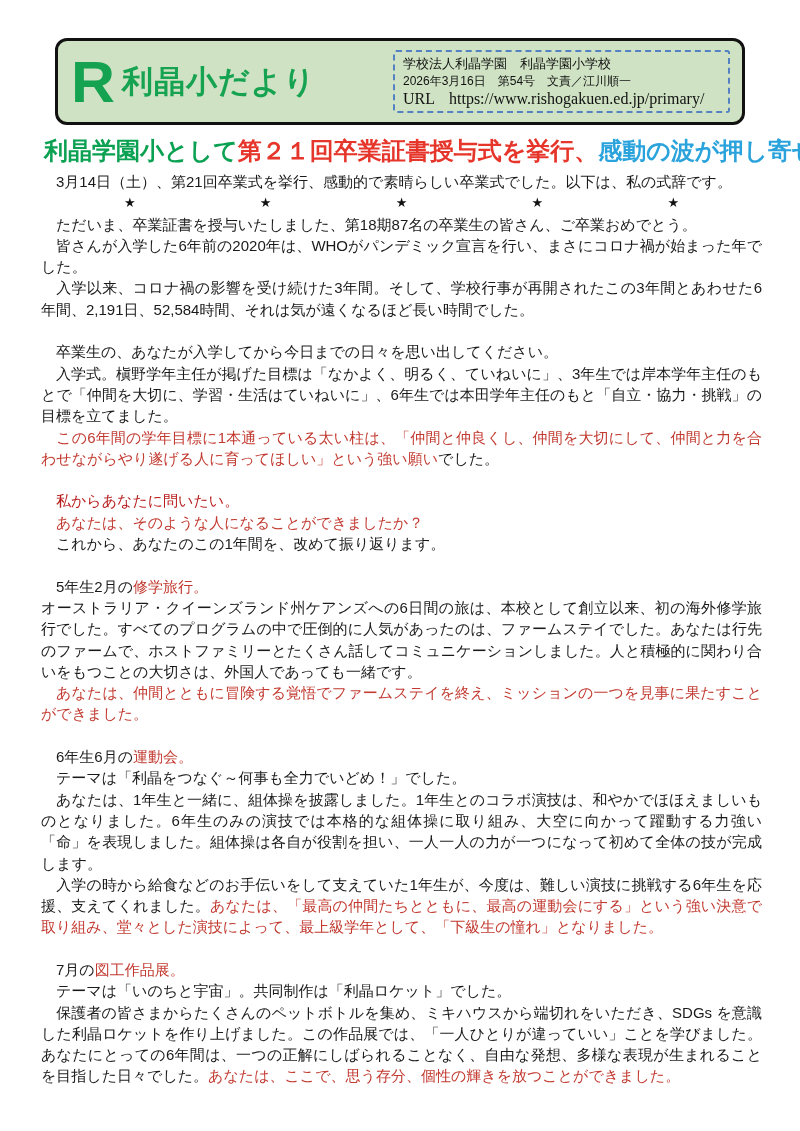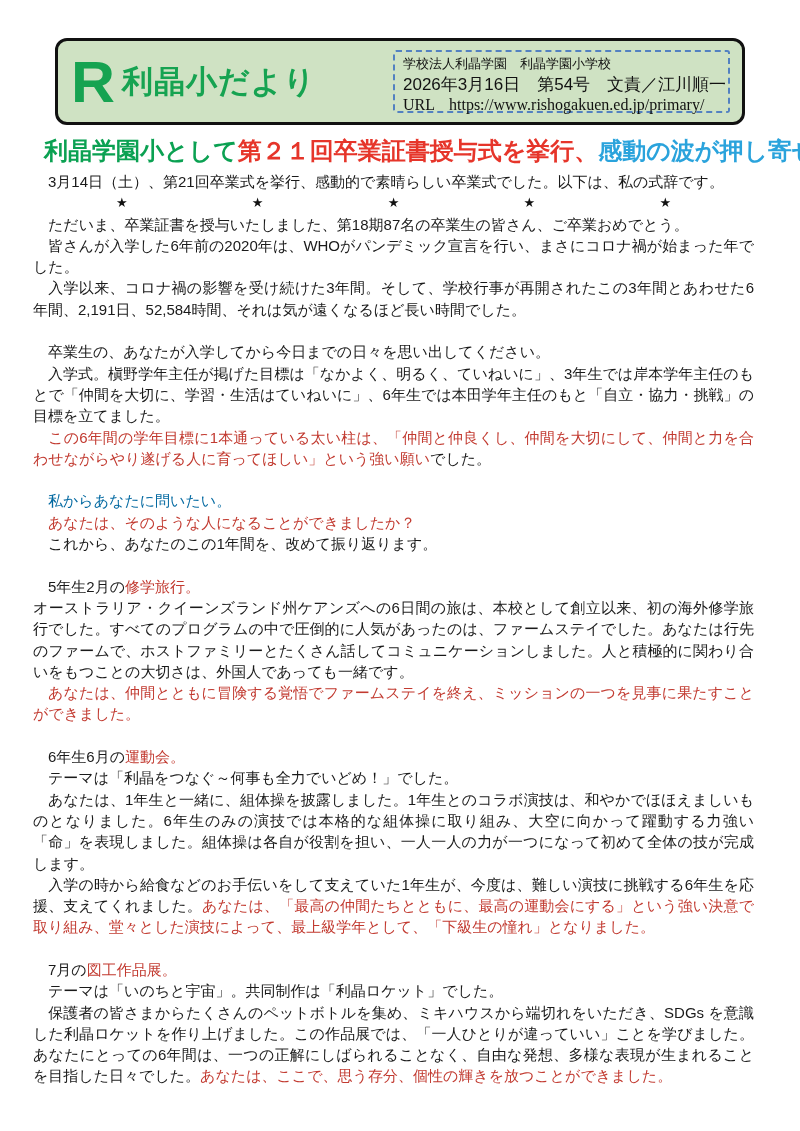--- a/index.html
+++ b/index.html
@@ -23,35 +23,35 @@
   .banner-title{
     font-weight:900;font-size:31px;line-height:1;
     margin-left:10px;letter-spacing:1px;white-space:nowrap;
   }
   .info-box{
     position:absolute;right:12px;top:9px;width:337px;height:63px;
     border:2px dashed #5381c1;border-radius:3px;box-sizing:border-box;
     padding:3px 8px;display:flex;flex-direction:column;justify-content:space-around;
   }
   .info-line1{font-size:13px;color:#111;white-space:nowrap;}
-  .info-line2{font-size:17px;color:#111;white-space:nowrap;}
+  .info-line2{font-size:12px;color:#111;white-space:nowrap;}
   .info-line3{
     font-family:"Liberation Serif","DejaVu Serif",serif;
     font-size:16px;color:#111;white-space:nowrap;
   }
   .info-line3 .url-label{margin-right:14px;}
   
   .headline{
     position:absolute;left:44px;top:137px;width:714px;
     font-size:24px;font-weight:900;line-height:1.2;white-space:nowrap;
     letter-spacing:0px;
   }
   
   .body-text{
-    position:absolute;left:33px;top:171px;width:721px;
+    position:absolute;left:41px;top:171px;width:721px;
     font-size:15px;line-height:21.3px;text-align:justify;
   }
   .body-text p{margin:0;padding:0;}
   .body-text p.spacer{height:21.3px;}
   .star-row{
     display:flex;justify-content:space-between;
     padding:0 11.5%;height:21.3px;align-items:center;
   }
   .star-row span{font-size:13px;color:#111;}
 </style>
@@ -82,21 +82,21 @@
       <span>★</span>
     </div>
     <p><span style="color: rgb(26, 26, 26);">　ただいま、卒業証書を授与いたしました、第18期87名の卒業生の皆さん、ご卒業おめでとう。</span></p>
     <p><span style="color: rgb(26, 26, 26);">　皆さんが入学した6年前の2020年は、WHOがパンデミック宣言を行い、まさにコロナ禍が始まった年でした。</span></p>
     <p><span style="color: rgb(26, 26, 26);">　入学以来、コロナ禍の影響を受け続けた3年間。そして、学校行事が再開されたこの3年間とあわせた6年間、2,191日、52,584時間、それは気が遠くなるほど長い時間でした。</span></p>
     <p class="spacer"></p>
     <p><span style="color: rgb(26, 26, 26);">　卒業生の、あなたが入学してから今日までの日々を思い出してください。</span></p>
     <p><span style="color: rgb(26, 26, 26);">　入学式。槇野学年主任が掲げた目標は「なかよく、明るく、ていねいに」、3年生では岸本学年主任のもとで「仲間を大切に、学習・生活はていねいに」、6年生では本田学年主任のもと「自立・協力・挑戦」の目標を立てました。</span></p>
     <p><span style="color: rgb(194, 58, 48);">　この6年間の学年目標に1本通っている太い柱は、「仲間と仲良くし、仲間を大切にして、仲間と力を合わせながらやり遂げる人に育ってほしい」という強い願い</span><span style="color: rgb(26, 26, 26); margin-top: 18px;">でした。</span></p>
     <p class="spacer"></p>
-    <p><span style="color: #0369a1;">　私からあなたに問いたい。</span></p>
+    <p><span style="color: #b91c1c;">　私からあなたに問いたい。</span></p>
     <p><span style="color: rgb(194, 58, 48);">　あなたは、そのような人になることができましたか？</span></p>
     <p><span style="color: rgb(26, 26, 26);">　これから、あなたのこの1年間を、改めて振り返ります。</span></p>
     <p class="spacer"></p>
     <p><span style="color: rgb(26, 26, 26);">　5年生2月の</span><span style="color: rgb(194, 58, 48);">修学旅行。</span></p>
     <p><span style="color: rgb(26, 26, 26);">オーストラリア・クイーンズランド州ケアンズへの6日間の旅は、本校として創立以来、初の海外修学旅行でした。すべてのプログラムの中で圧倒的に人気があったのは、ファームステイでした。あなたは行先のファームで、ホストファミリーとたくさん話してコミュニケーションしました。人と積極的に関わり合いをもつことの大切さは、外国人であっても一緒です。</span></p>
     <p><span style="color: rgb(194, 58, 48);">　あなたは、仲間とともに冒険する覚悟でファームステイを終え、ミッションの一つを見事に果たすことができました。</span></p>
     <p class="spacer"></p>
     <p><span style="color: rgb(26, 26, 26);">　6年生6月の</span><span style="color: rgb(194, 58, 48);">運動会。</span></p>
     <p><span style="color: rgb(26, 26, 26);">　テーマは「利晶をつなぐ～何事も全力でいどめ！」でした。</span></p>
     <p><span style="color: rgb(26, 26, 26);">　あなたは、1年生と一緒に、組体操を披露しました。1年生とのコラボ演技は、和やかでほほえましいものとなりました。6年生のみの演技では本格的な組体操に取り組み、大空に向かって躍動する力強い「命」を表現しました。組体操は各自が役割を担い、一人一人の力が一つになって初めて全体の技が完成します。</span></p>

